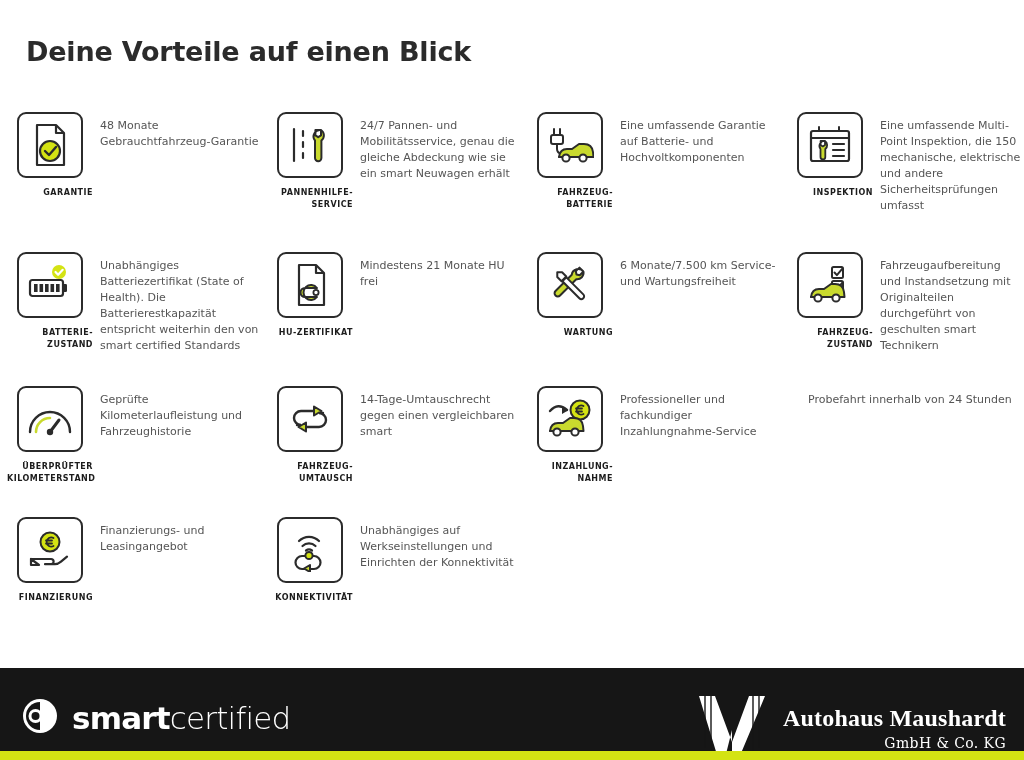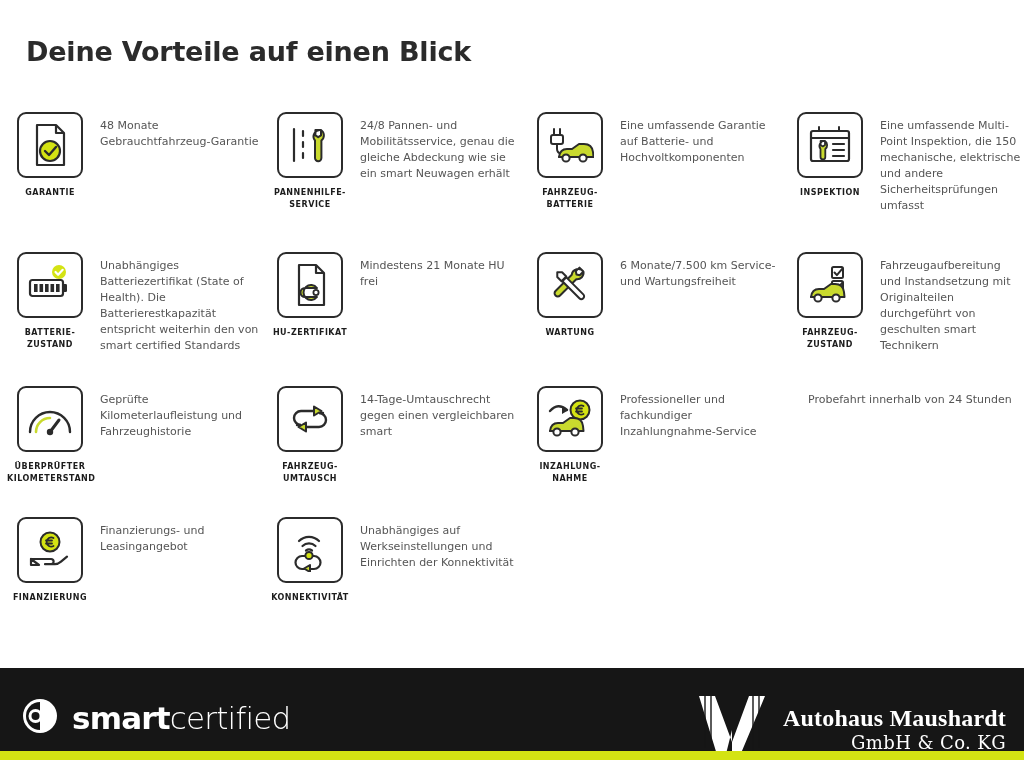--- a/index.html
+++ b/index.html
@@ -66,21 +66,21 @@
     justify-content: center;
     background: #fff;
   }
   .icon-box svg { display: block; }
   .icon-label {
     margin-top: 9px;
     font-size: 8px;
     font-weight: 700;
     letter-spacing: 0.5px;
     color: #1c1c1c;
-    text-align: center;
+    text-align: right;
     line-height: 12px;
     width: 86px;
     font-family: "DejaVu Sans", "Liberation Sans", sans-serif;
   }
   .benefit-text {
     flex: 1 1 auto;
     padding-left: 14px;
     padding-top: 6px;
     font-size: 11px;
     line-height: 16px;
@@ -128,21 +128,21 @@
   .dealer-names { text-align: right; }
   .dealer-name {
     font-size: 24px;
     font-weight: 700;
     color: #ffffff;
     letter-spacing: 0.2px;
     line-height: 28px;
     font-family: Liberation Serif, serif;
   }
   .dealer-legal {
-    font-size: 18px;
+    font-size: 14px;
     font-weight: 400;
     color: #ffffff;
     letter-spacing: 0.4px;
     line-height: 20px;
     margin-top: 1px;
     font-family: "DejaVu Serif", "Liberation Serif", serif;
   }
 </style>
 </head>
 <body>
@@ -174,21 +174,21 @@
         <div class="icon-col">
           <div class="icon-box">
             <svg width="44" height="44" viewBox="0 0 44 44">
               <path d="M6 6 v32" stroke="#2b2b2b" stroke-width="2.2" stroke-linecap="round"></path>
               <path d="M15 8 v5 M15 19 v5 M15 30 v5" stroke="#2b2b2b" stroke-width="2.2" stroke-linecap="round"></path>
               <path d="M33 7 a6.5 6.5 0 0 0 -6 10.5 v17.5 a3.2 3.2 0 0 0 6.4 0 v-17.5 a6.5 6.5 0 0 0 -0.4 -10.5 l0 5.4 l-2.8 1.8 l-2.8 -1.8 l0 -5.4 z" fill="#c9da2e" stroke="#2b2b2b" stroke-width="2" stroke-linejoin="round"></path>
             </svg>
           </div>
           <div class="icon-label">PANNENHILFE-SERVICE</div>
         </div>
-        <div class="benefit-text">24/8 Pannen- und Mobilitätsservice, genau die gleiche Abdeckung wie sie ein smart Neuwagen erhält</div>
+        <div class="benefit-text">24/7 Pannen- und Mobilitätsservice, genau die gleiche Abdeckung wie sie ein smart Neuwagen erhält</div>
       </div>
 
       <div class="benefit-item">
         <div class="icon-col">
           <div class="icon-box">
             <svg width="48" height="44" viewBox="0 0 48 44">
               <path d="M8 6 v6 M14 6 v6" stroke="#2b2b2b" stroke-width="2" stroke-linecap="round"></path>
               <rect x="5" y="12" width="12" height="9" rx="2" fill="#fff" stroke="#2b2b2b" stroke-width="2"></rect>
               <path d="M11 21 v5 q0 4 5 5" fill="none" stroke="#2b2b2b" stroke-width="2" stroke-linecap="round"></path>
               <path d="M13 34 q1 -8 8 -8 h5 l7 -5 h5 q8 0 9 8 l0.5 5 z" fill="#c9da2e" stroke="#2b2b2b" stroke-width="2" stroke-linejoin="round"></path>

